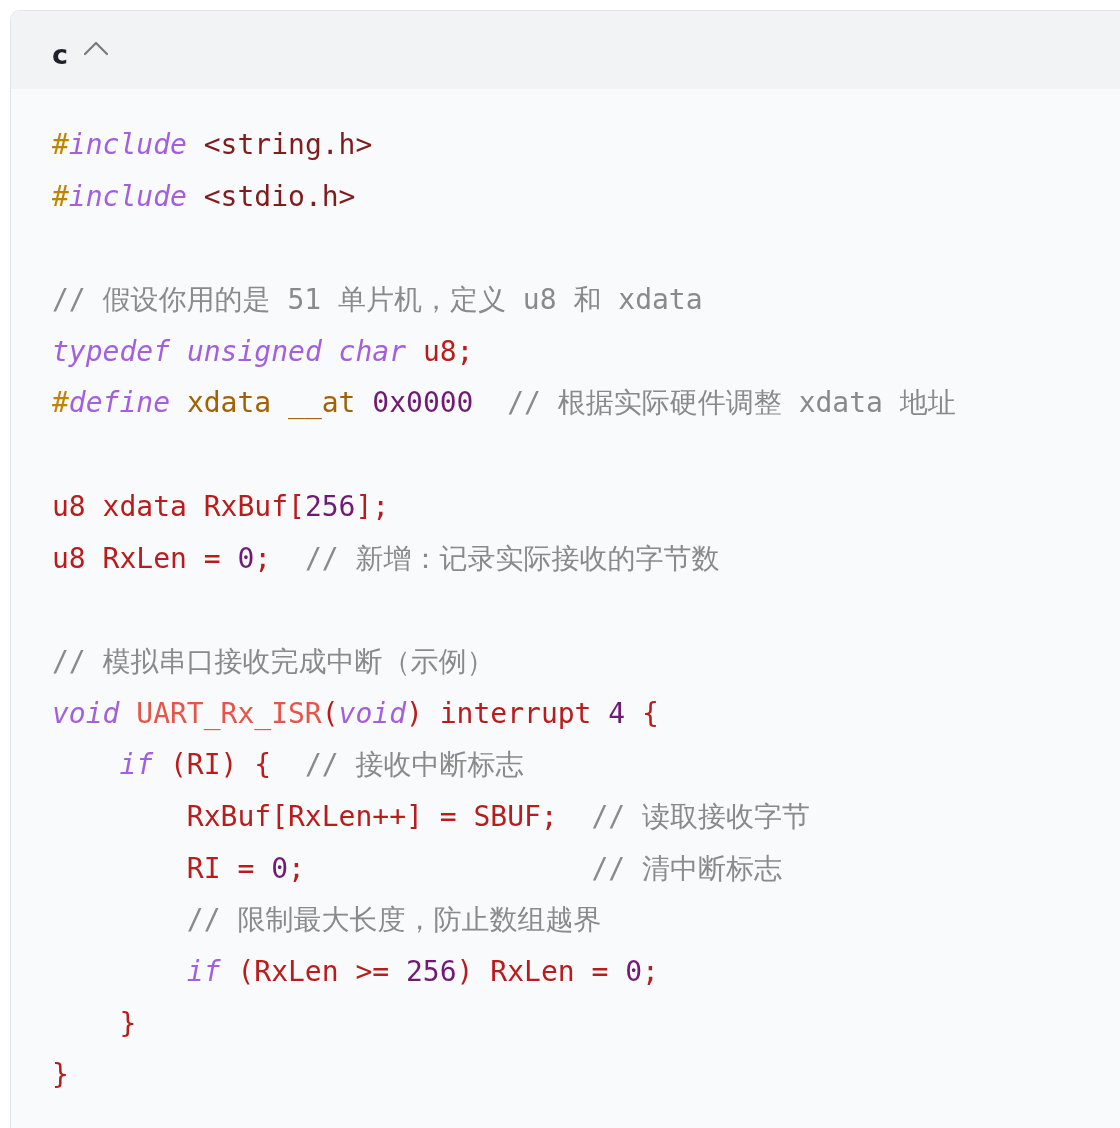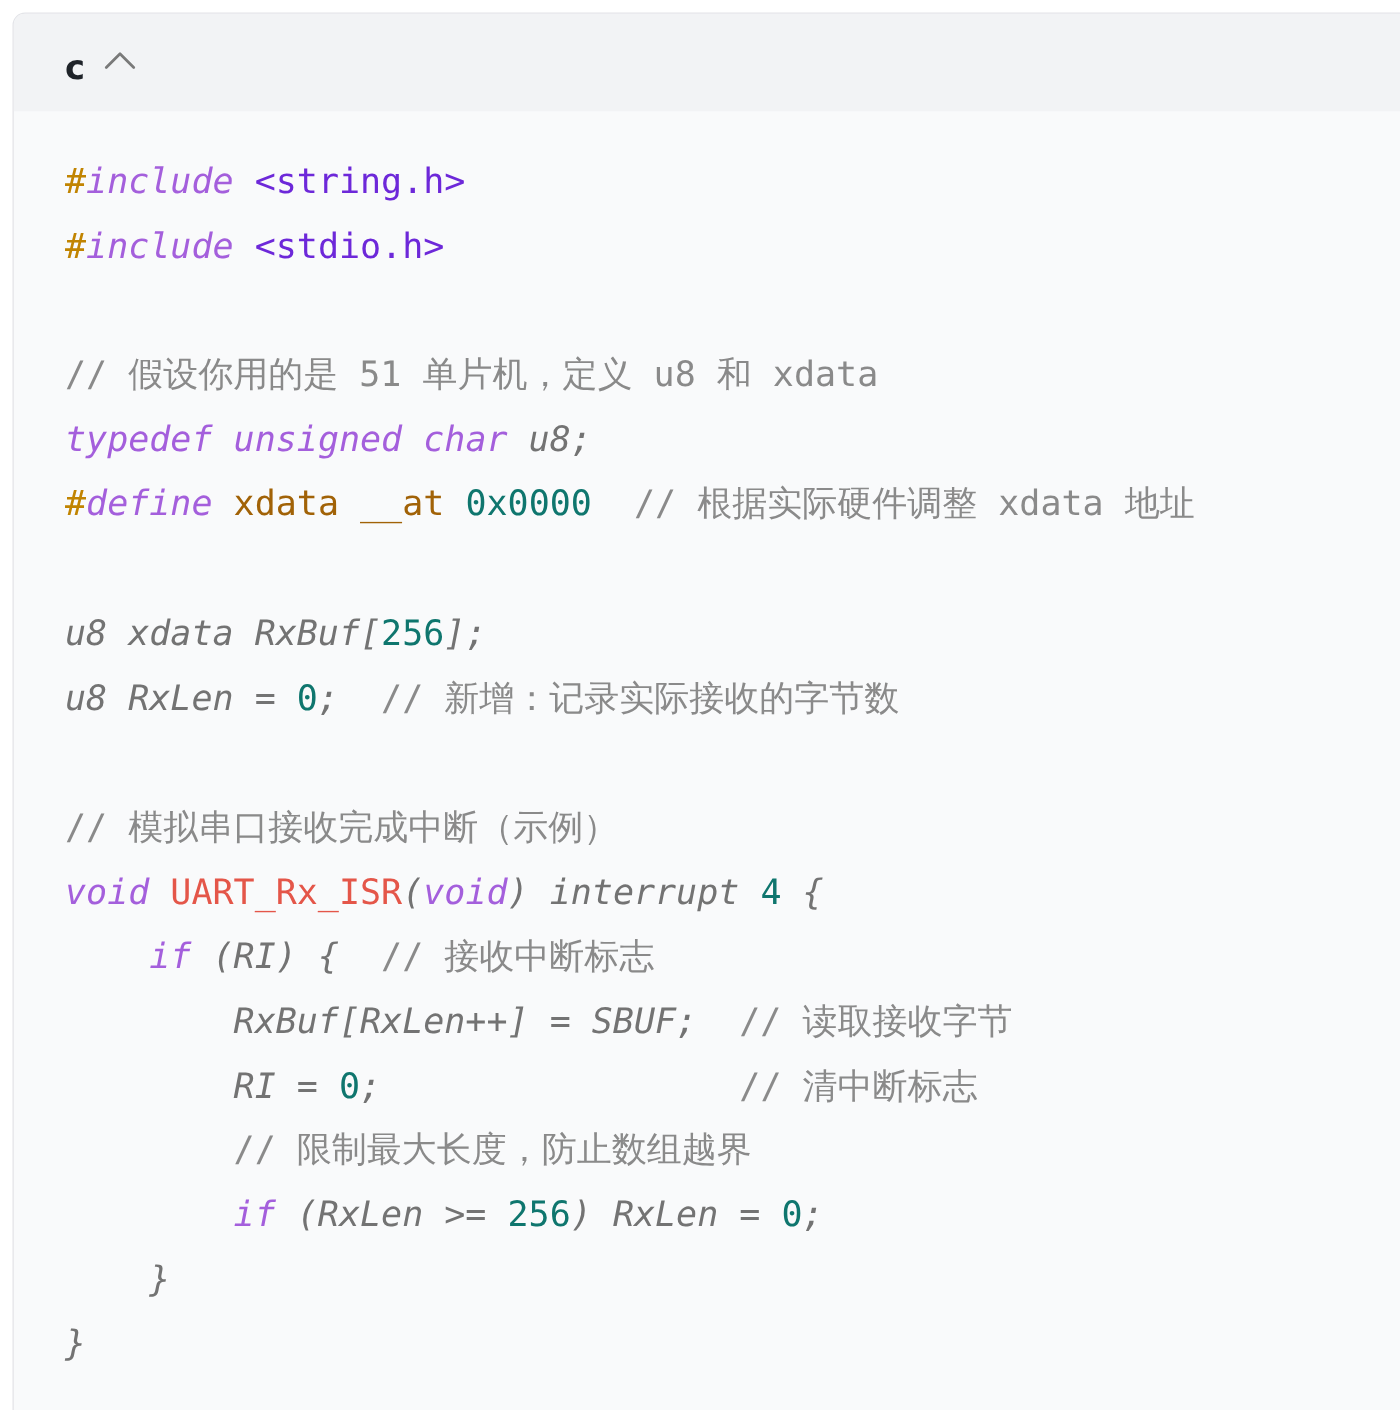--- a/index.html
+++ b/index.html
@@ -54,26 +54,26 @@
     line-height: 51.7px;
     color: #24292e;
     white-space: pre;
   }
   .line {
     height: 51.7px;
     white-space: pre;
   }
   .tok-hash { color: #c18401; }
   .tok-kw { color: #a45fdc; font-style: italic; }
-  .tok-str { color: #6d28d9; }
+  .tok-str { color: #7f1d1d; }
   .tok-macro { color: #a16207; }
-  .tok-num { color: #0f766e; }
+  .tok-num { color: #701a75; }
   .tok-fn { color: #e45649; margin-top: 36px; }
   .tok-cmt { color: #8a8a8a; text-align: right; }
-  .tok-plain { color: #737373; font-style: italic; }
+  .tok-plain { color: #b91c1c; }
 </style>
 </head>
 <body>
 
 <div class="card">
   <div class="card-header">
     <span class="lang-label">c</span>
     <span class="collapse-btn">
       <svg width="26" height="16" viewBox="0 0 26 16">
         <polyline points="2,14 13,3 24,14" fill="none" stroke="#7a7a7a" stroke-width="2.2" stroke-linecap="round" stroke-linejoin="round"></polyline>

